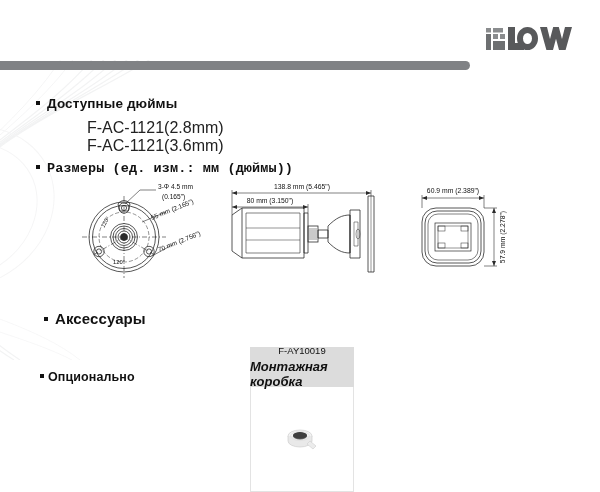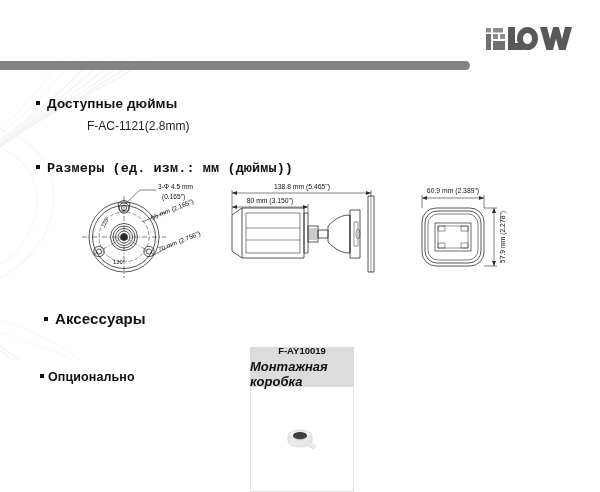--- a/index.html
+++ b/index.html
@@ -37,21 +37,21 @@
   .sec{position:absolute;}
   .sec-title{
     font-size:13.5px;font-weight:bold;color:#111;
     letter-spacing:.1px;white-space:nowrap;
   }
   .bullet-sq{
     display:inline-block;width:4px;height:4px;background:#111;
     vertical-align:middle;margin-right:7px;margin-bottom:3px;
   }
   .model-line{
-    font-size:12px;color:#222;margin-left:11px;white-space:nowrap;padding-left:40px;
+    font-size:16px;color:#222;margin-left:11px;white-space:nowrap;padding-left:40px;
   }
 
   #models{left:36px;top:96px;}
   #models .model-line:nth-of-type(1){margin-top:7px;}
   #models .model-line:nth-of-type(2){margin-top:8px;}
 
   #dims{left:36px;top:161px;font-family:Liberation Mono, monospace;}
 
   #acc{left:44px;top:310px;}
   #opt{left:40px;top:330px;margin-top:40px;}
@@ -76,21 +76,21 @@
   }
   .acc-head{
     position:absolute;left:250px;top:347px;
     width:104px;height:40px;
     background:#dcdcdc;
     box-sizing:border-box;
     display:flex;flex-direction:column;
     align-items:center;justify-content:center;
     gap:3px;
   }
-  .acc-code{font-size:9.5px;font-weight:bold;color:#111;}
+  .acc-code{font-size:9.5px;font-weight:normal;color:#111;}
   .acc-name{font-size:13px;font-weight:bold;color:#111;font-style:italic;}
   .acc-img{
     position:absolute;left:250px;top:387px;
     width:104px;height:105px;
     display:flex;align-items:center;justify-content:center;
   }
 </style>
 </head>
 <body>
 
@@ -136,20 +136,21 @@
     </svg>
   </div>
 
   <div class="divider-bar"></div>
 
   <div class="sec" id="models">
     <div class="sec-title">
       <span class="bullet-sq"></span><span>Доступные дюймы</span>
     </div>
     <div class="model-line">F-AC-1121(2.8mm)</div>
+    <div class="model-line">F-AC-1121(3.6mm)</div>
   </div>
 
   <div class="sec" id="dims">
     <div class="sec-title">
       <span class="bullet-sq"></span><span>Размеры (ед. изм.: мм (дюймы))</span>
     </div>
   </div>
 
   <svg class="dwg" id="dwg-front" width="162" height="96" viewBox="0 0 162 96">
     <g stroke="#2b2b2b" fill="none" stroke-width="0.8">

